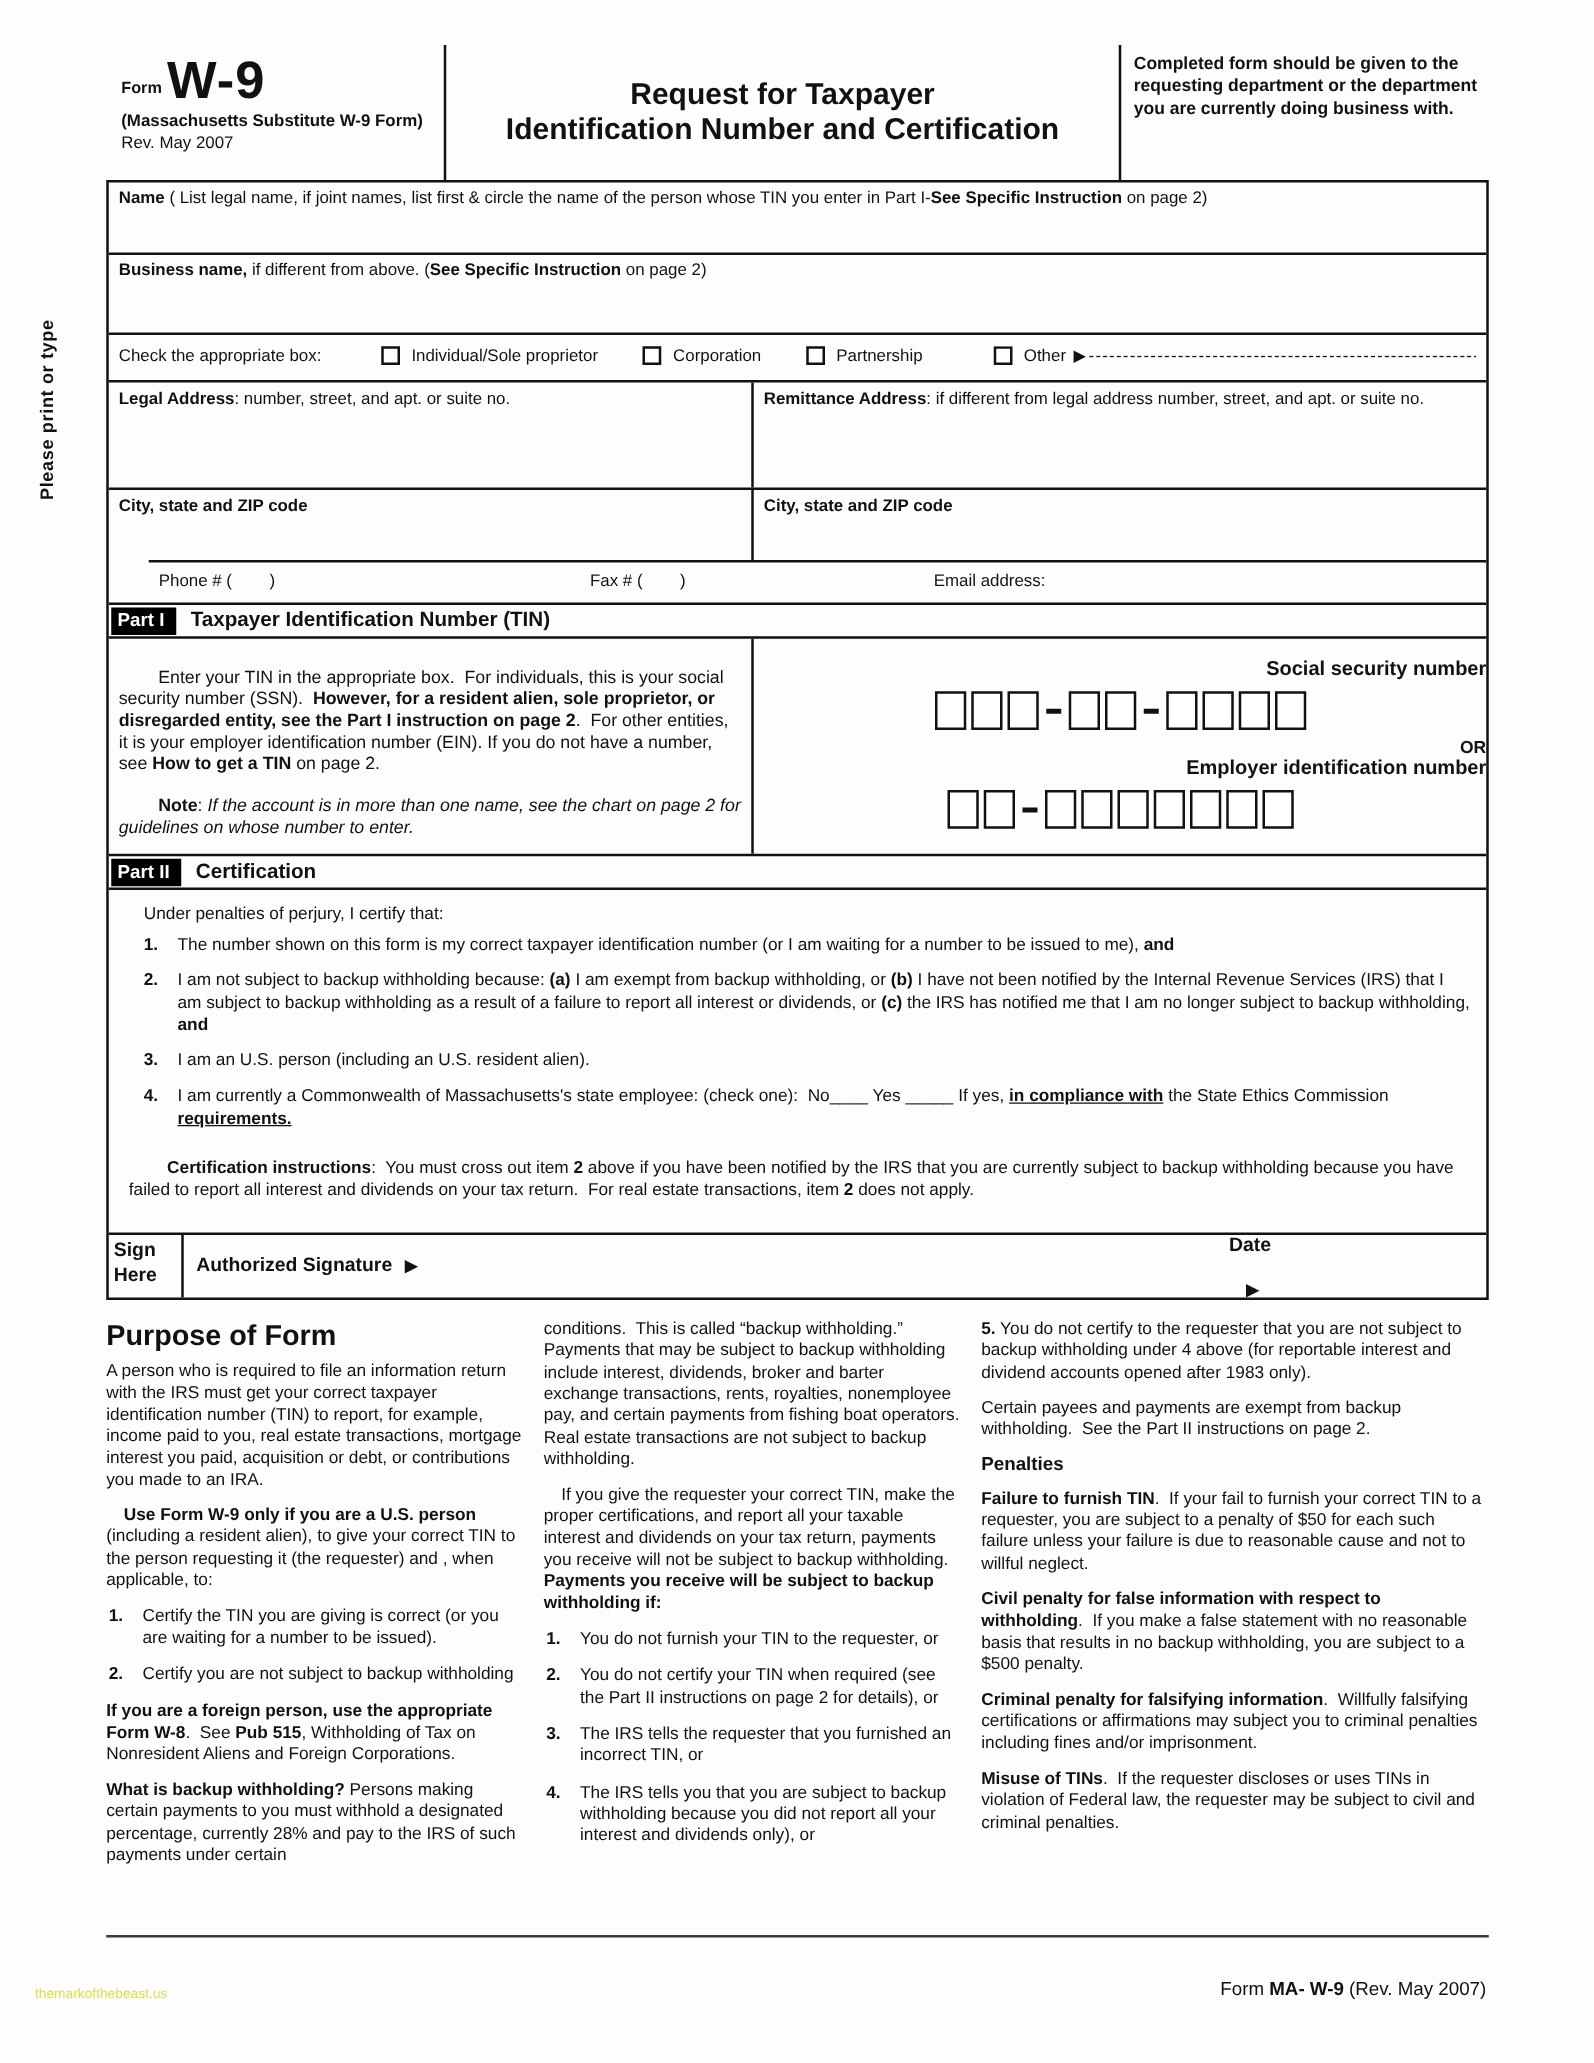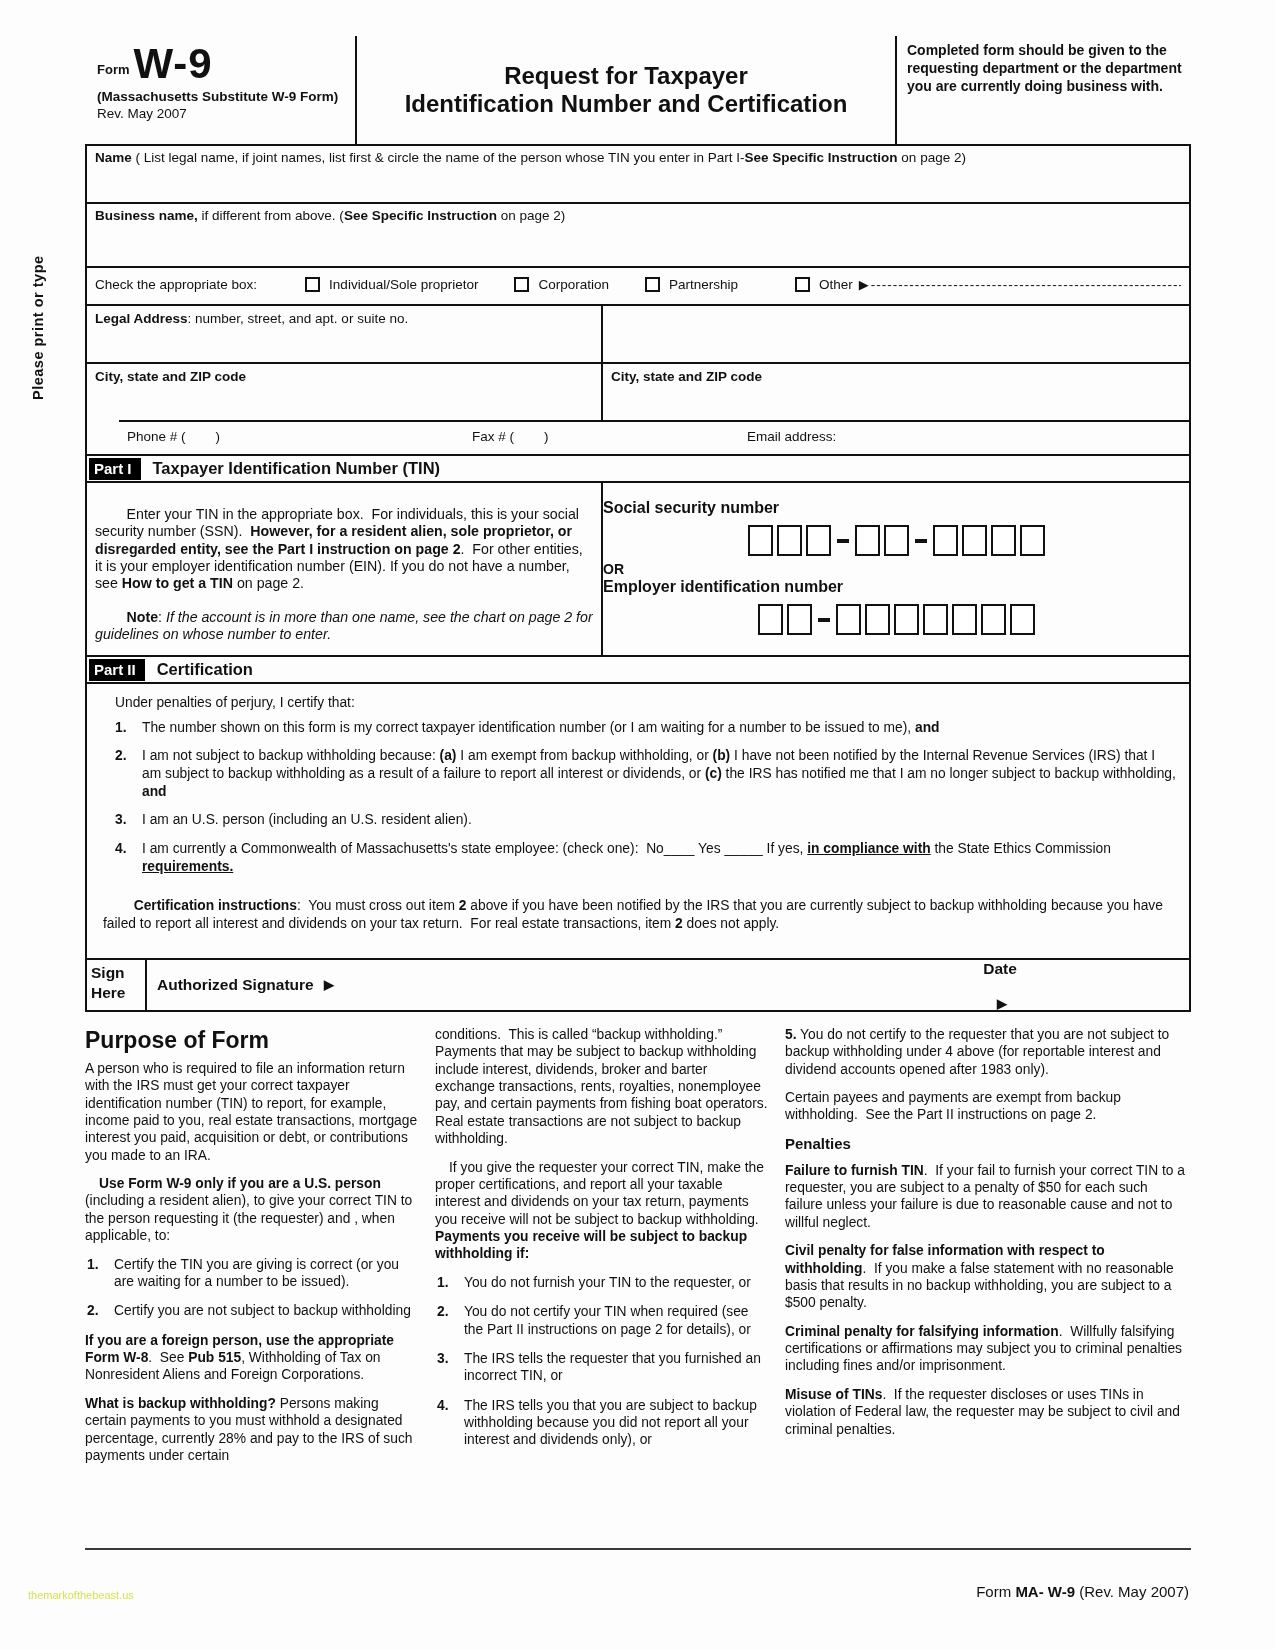--- a/index.html
+++ b/index.html
@@ -40,35 +40,35 @@
   .row-check{ height:38px; padding:9px 8px 0 8px; display:flex; align-items:flex-start; }
   .chk-label{ margin-right:48px; }
   .chk-opt{ display:flex; align-items:center; margin-right:36px; white-space:nowrap; }
   .checkbox{ width:15px; height:15px; border:2px solid #111; background:#fff; display:inline-block; margin-right:9px; flex:none; }
   .other-wrap{ flex:1; display:flex; align-items:center; overflow:hidden;padding-left:21px; }
   .arrow{ font-size:13px; margin:0 2px 0 6px; }
   .dash-line{ flex:1; overflow:hidden; white-space:nowrap; letter-spacing:1px; }
   .row-split{ display:flex; }
   .cell-l{ width:516px; border-right:2px solid #111; padding:5px 8px; }
   .cell-r{ flex:1; padding:5px 8px; }
-  .row-addr{ height:58px; }
+  .row-addr{ height:86px; }
   .row-city{ height:58px; }
   .row-phone{ height:34px; display:flex; padding:7px 8px 0 8px;margin-left:32px; }
   .phone-c{ width:345px; } .fax-c{ width:275px; }
   .fill{ position:absolute; left:0; right:0; bottom:0; top:22px; }
 
   
   .part-bar{ display:flex; align-items:center; padding:2px 0 2px 2px; height:27px; }
   .badge{ background:#000; color:#fff; font-weight:bold; font-size:15px; padding:2px 9px 3px 5px; }
   .part-title{ font-weight:bold; font-size:16.5px; margin-left:12px; }
 
   
   .part1-content{ display:flex; height:174px; }
   .p1-left{ width:516px; border-right:2px solid #111; padding:6px 8px 0 8px; font-size:14.2px; line-height:1.21; }
-  .p1-right{ flex:1; text-align:left; padding-top:16px; }
+  .p1-right{ flex:1; text-align:right; padding-top:16px; }
   .tin-label{ font-weight:bold; font-size:16px; }
   .boxes{ margin-top:8px; display:flex; justify-content:center; align-items:center; }
   .tin-box{ width:25px; height:31px; border:2px solid #111; margin:0 2px; background:#fff; }
   .tin-dash{ width:12px; height:4px; background:#111; margin:0 4px; }
   .or{ font-weight:bold; font-size:14px; margin-top:5px; }
   .ein-label{ font-weight:bold; font-size:16px; margin-top:1px; }
 
   
   .part2-content{ padding:8px 12px 4px 16px; font-size:13.8px; line-height:1.28; }
   .cert-intro{ margin:2px 0 7px 12px; }
@@ -163,20 +163,24 @@
         <span class="arrow">▶</span>
         <span class="dash-line">--------------------------------------------------------------</span>
       </span>
     </div>
 
     <div class="row row-split row-addr bt">
       <div class="cell-l">
         <span class="b">Legal Address</span><span class="pre">: number, street, and apt. or suite no.</span>
         <div class="fill"></div>
       </div>
+      <div class="cell-r">
+        <span class="b">Remittance Address</span><span class="pre">: if different from legal address number, street, and apt. or suite no.</span>
+        <div class="fill"></div>
+      </div>
     </div>
 
     <div class="row row-split row-city bt">
       <div class="cell-l">
         <span class="b">City, state and ZIP code</span>
         <div class="fill"></div>
       </div>
       <div class="cell-r">
         <span class="b">City, state and ZIP code</span>
         <div class="fill"></div>

